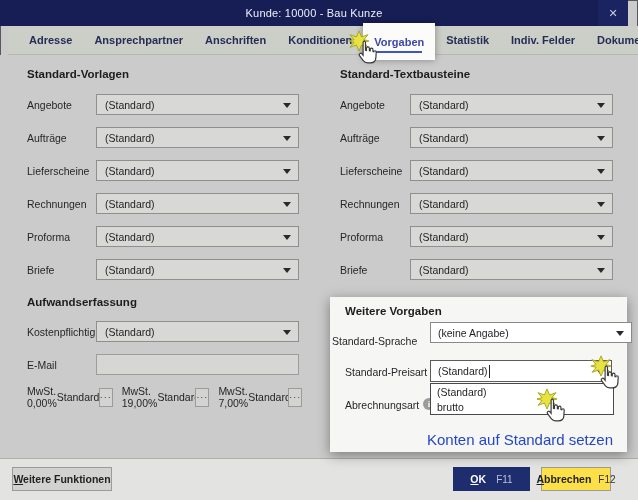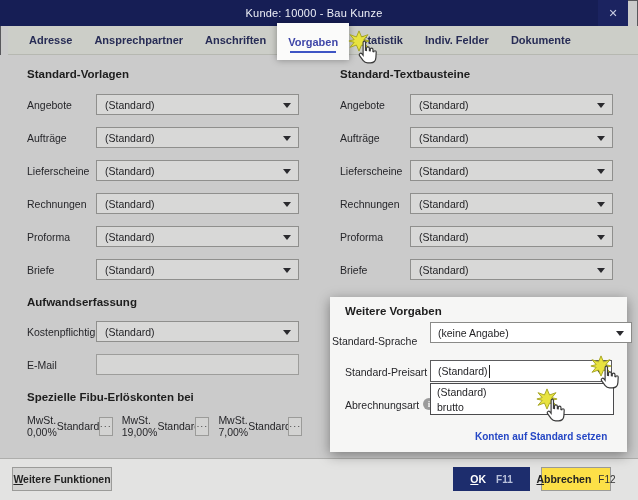--- a/index.html
+++ b/index.html
@@ -65,32 +65,32 @@
   .caret{display:inline-block;width:1px;height:13px;background:#222;margin-left:1px;}
   #options-list{position:absolute;left:100px;top:86px;width:184px;background:#ffffff;
                 border:1px solid #4a4a4c;box-sizing:border-box;z-index:6;}
   .opt{height:15px;display:flex;align-items:center;padding:0 6px;font-size:10.5px;color:#1f1f22;
        cursor:pointer;}
   .opt.selected{background:#2d9af0;color:#ffffff;}
   #info-icon{position:absolute;left:93px;top:101px;width:12px;height:12px;border-radius:50%;
              background:#9b9b9b;color:#f6f6f5;font-size:9px;font-weight:bold;display:flex;
              align-items:center;justify-content:center;font-family:"Liberation Serif",serif;
              cursor:pointer;}
-  #std-link{position:absolute;left:97px;top:134px;font-size:10px;font-weight:700;color:#2547c5;
-            cursor:pointer;margin-left:48px;}
+  #std-link{position:absolute;left:97px;top:134px;font-size:15px;font-weight:400;color:#2547c5;
+            cursor:pointer;}
   
   #footer{position:absolute;left:0;top:458px;width:638px;height:42px;background:#e3e3e2;
           border-top:1px solid #aeaeac;box-sizing:border-box;}
   .btn{position:absolute;top:8px;height:24px;display:flex;align-items:center;justify-content:center;
        box-sizing:border-box;font-size:10.5px;cursor:pointer;gap:10px;}
   .accel{display:inline-block;font-weight:bold;}
   .accel::first-letter{text-decoration:underline;}
   #btn-wf{left:12px;width:100px;background:#d2d2d1;border:1px solid #9b9b99;color:#222;}
   #btn-ok{left:453px;width:77px;background:#1d2d6d;color:#ffffff;font-weight:bold;}
-  #btn-ok .fkey{color:#b9c1db;font-weight:bold;font-size:10px;}
+  #btn-ok .fkey{color:#b9c1db;font-weight:normal;font-size:10px;}
   #btn-abb{left:541px;width:70px;background:#fde047;border:1px solid #9b9b99;color:#222;gap:7px;}
   #btn-abb .fkey{font-size:10px;color:#333;}
   
   .click-cursor{position:absolute;width:40px;height:44px;z-index:30;pointer-events:none;}
   .click-cursor svg{position:absolute;}
   .star-svg{left:0;top:0;width:22px;height:22px;}
   .hand-svg{left:6px;top:9px;width:26px;height:26px;}
   #cursor-tab{left:348px;top:30px;}
   #cursor-combo{left:590px;top:355px;}
   #cursor-netto{left:536px;top:388px;}
@@ -110,20 +110,23 @@
   <div id="tabbar">
     <div class="tab">
         <span>Adresse</span>
       </div>
     <div class="tab">
         <span>Ansprechpartner</span>
       </div>
     <div class="tab">
         <span>Anschriften</span>
       </div>
+    <div class="tab">
+        <span>Konditionen</span>
+      </div>
     <div class="tab active">
         <span>Vorgaben</span>
       </div>
     <div class="tab">
         <span>Statistik</span>
       </div>
     <div class="tab">
         <span>Indiv. Felder</span>
       </div>
     <div class="tab">
@@ -186,21 +189,20 @@
         <div class="dd">
           <span class="dd-val">(Standard)</span>
           <span class="chev"></span>
         </div>
       </div>
       <div class="frow">
         <span class="lbl">E-Mail</span>
         <input id="email-input" value="" style="">
       </div>
 
-      <div class="heading sect-head">Spezielle Fibu-Erlöskonten bei</div>
 
       <div id="fibu-row">
         <span class="fibu-lbl">MwSt. 0,00%</span>
         <span class="fibu-val">Standard</span>
         <span class="dots-btn">···</span>
         <span class="fibu-lbl" style="width:67px;">MwSt. 19,00%</span>
         <span class="fibu-val" style="width:38px;">Standard</span>
         <span class="dots-btn">···</span>
         <span class="fibu-lbl" style="width:64px;">MwSt. 7,00%</span>
         <span class="fibu-val" style="width:40px;">Standard</span>

